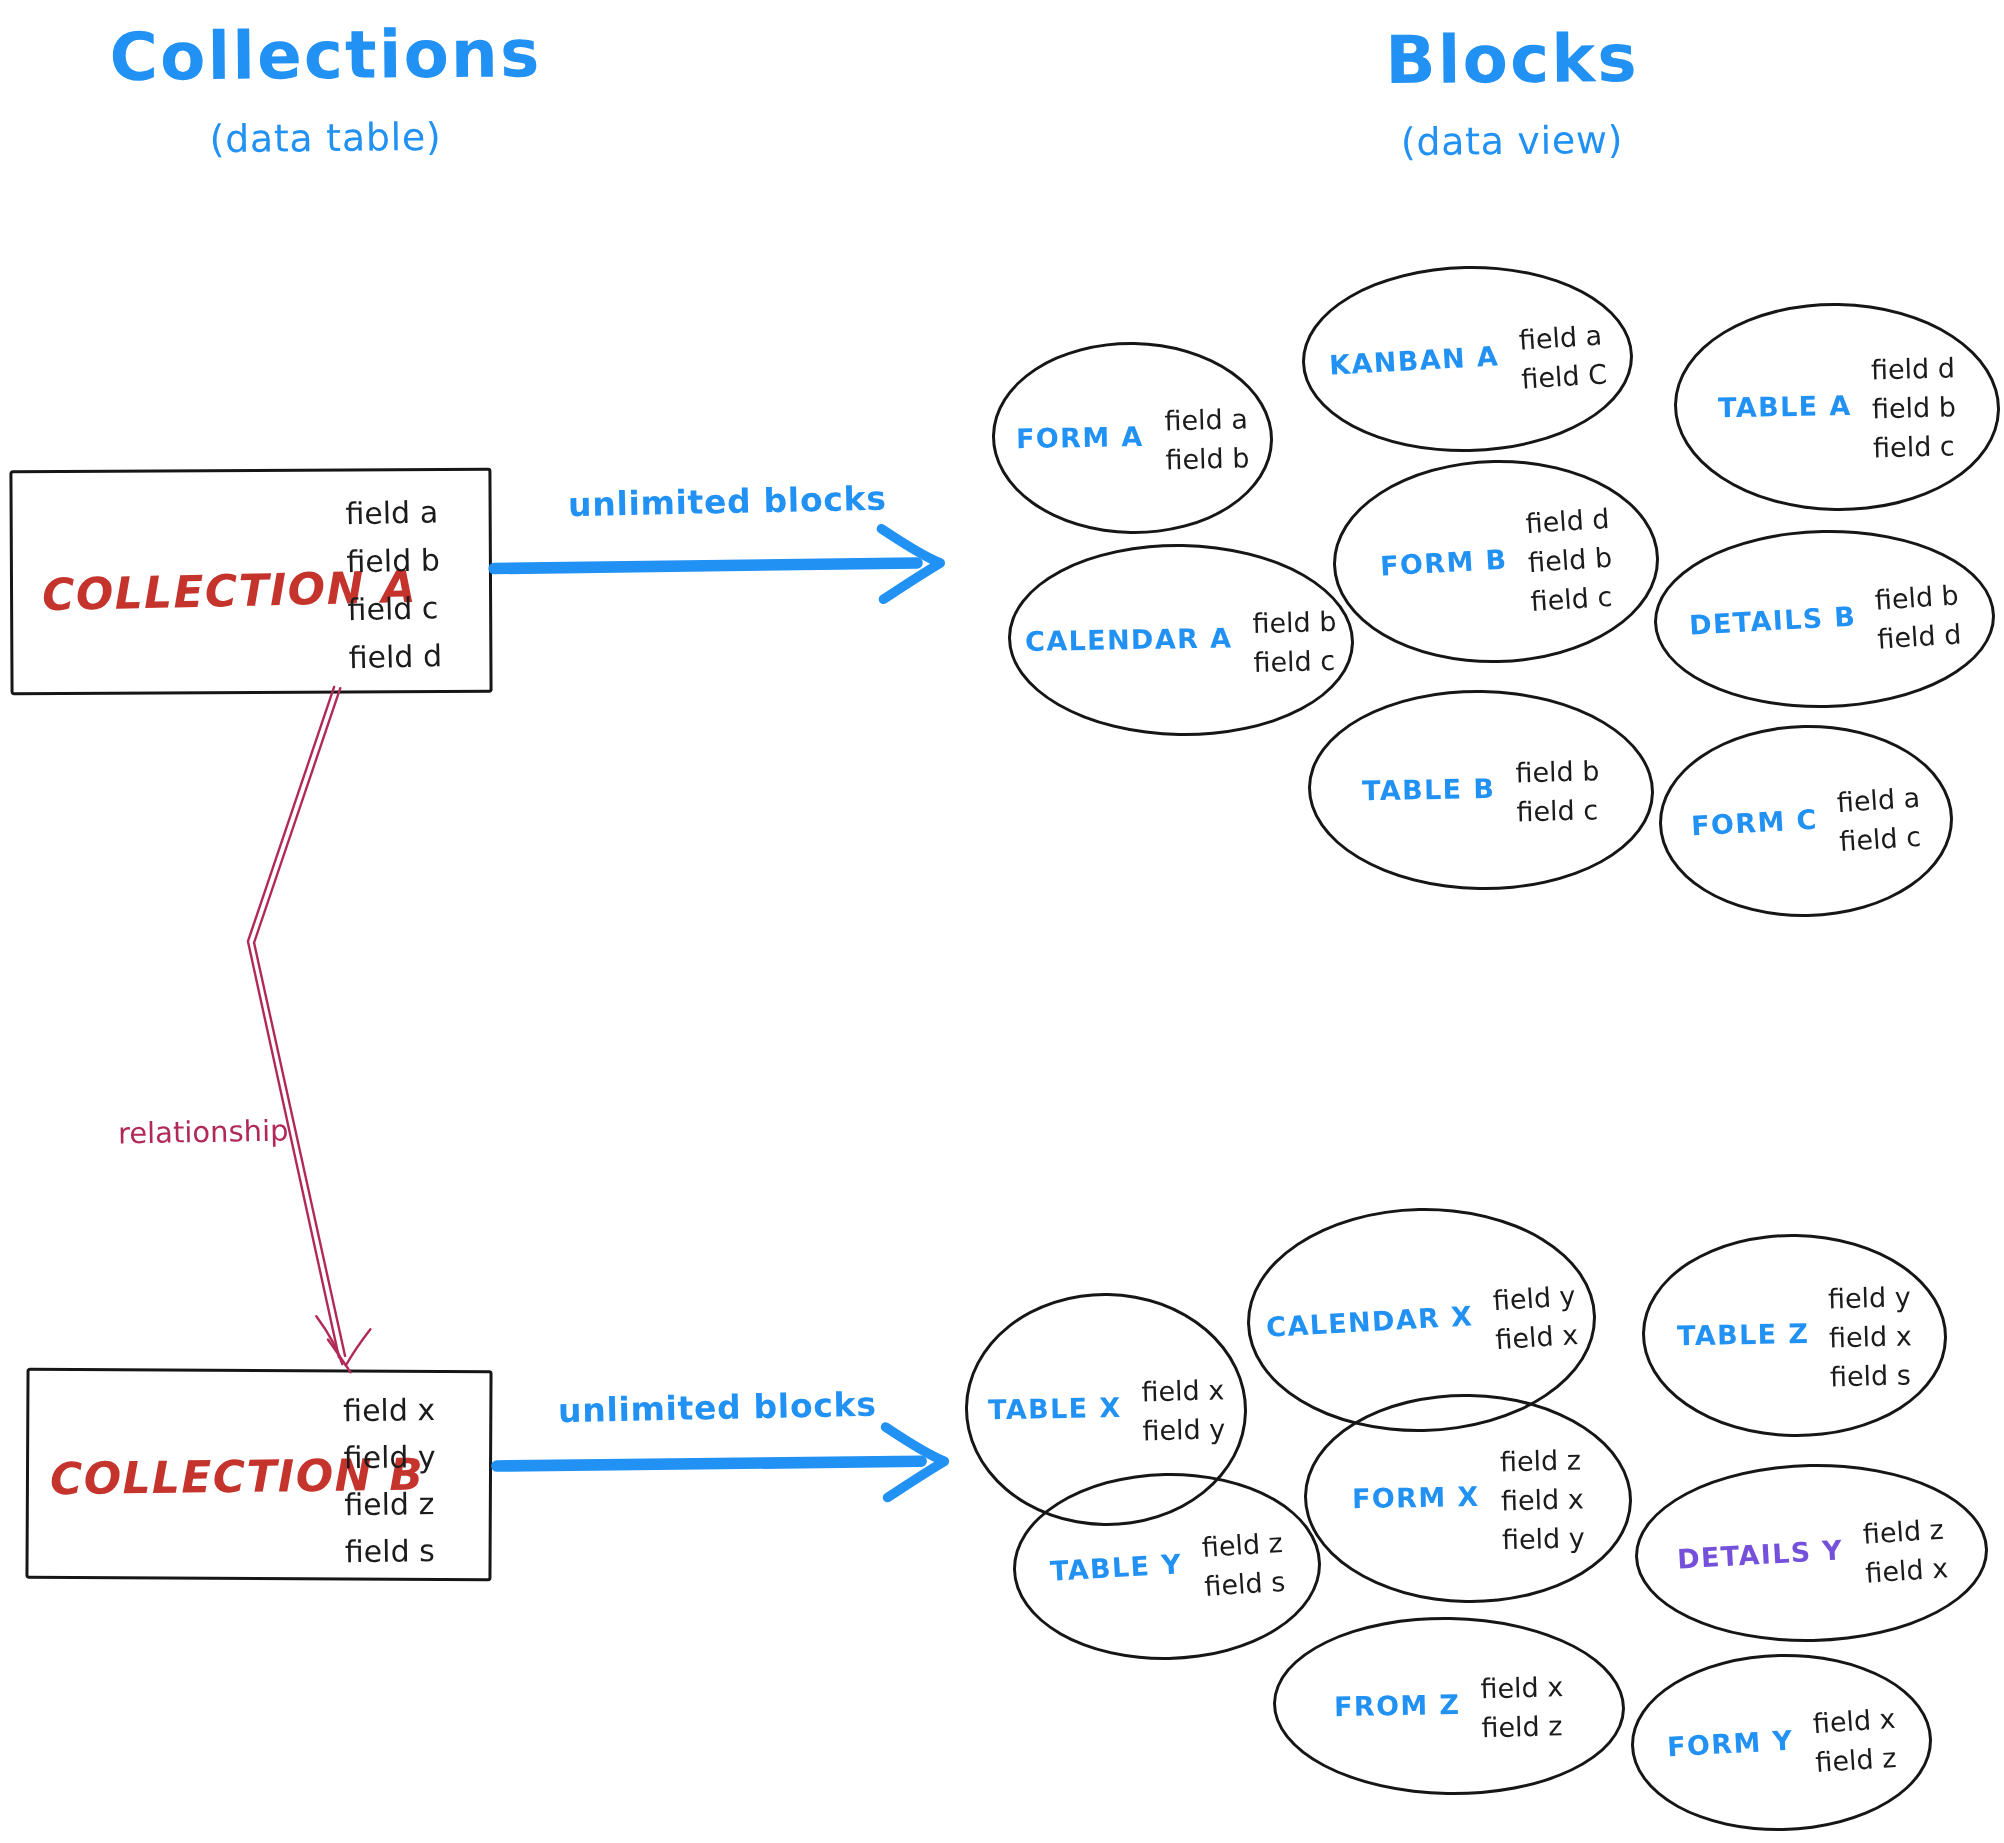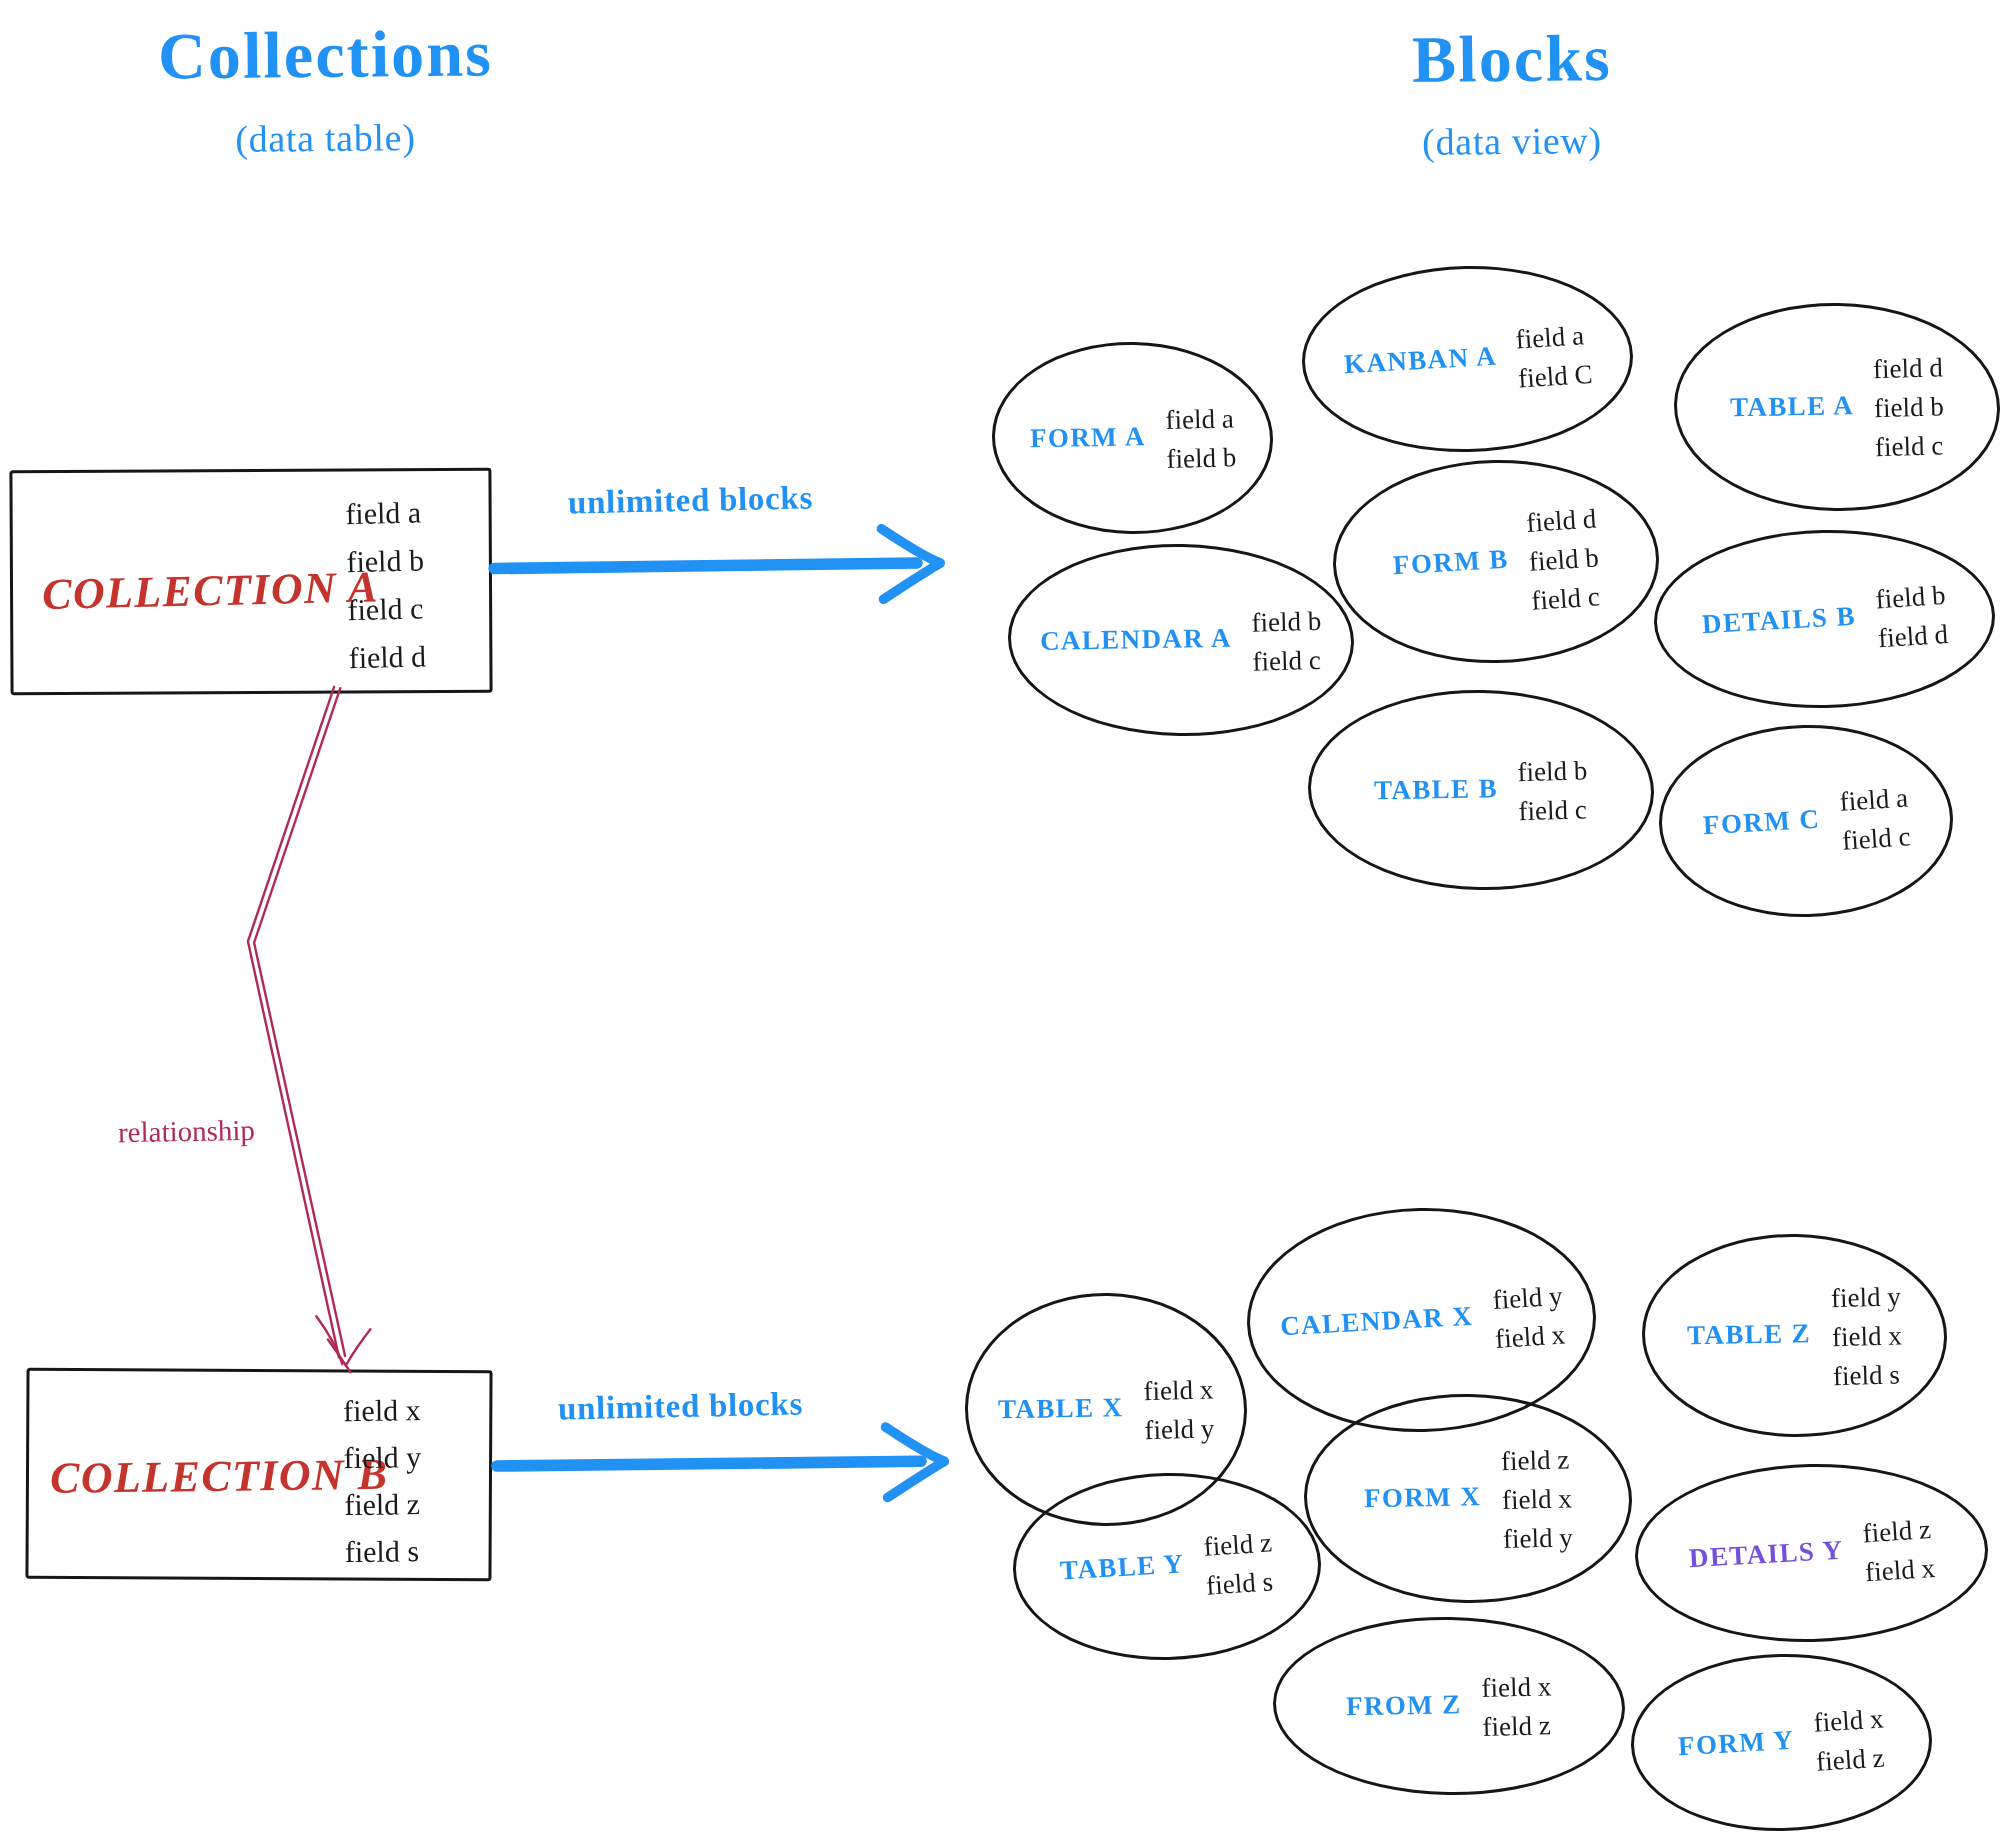--- a/index.html
+++ b/index.html
@@ -4,21 +4,21 @@
 <style>
   :root{
     --blue:#2191f4;
     --red:#c4342c;
     --pink:#b12a56;
     --purple:#7450db;
     --ink:#161616;
   }
   html,body{margin:0;padding:0;background:#fff;}
   body{font-family:"DejaVu Sans", sans-serif;color:var(--ink);}
-  .canvas{position:relative;width:2005px;height:1843px;background:#fff;overflow:hidden;font-family:Liberation Serif, serif;}
+  .canvas{position:relative;width:2005px;height:1843px;background:#fff;overflow:hidden;}
 
   .hdr{position:absolute;text-align:center;color:var(--blue);white-space:nowrap;}
   .title{font-size:66px;font-weight:700;letter-spacing:2.1px;transform:rotate(-0.5deg);}
   .subtitle{font-size:38px;font-weight:500;letter-spacing:0.7px;transform:rotate(-0.6deg);}
 
   .colbox{position:absolute;border:3.4px solid var(--ink);background:#fff;border-radius:3.4px;}
   .ctitle{position:absolute;font-size:44px;font-weight:700;font-style:italic;color:var(--red);
           letter-spacing:1.4px;white-space:nowrap;transform:rotate(-1deg);}
   .cfields{position:absolute;font-size:30px;line-height:48px;color:#1b1b1b;transform:rotate(-1deg);}
   .cfields span{display:block;white-space:nowrap;}

